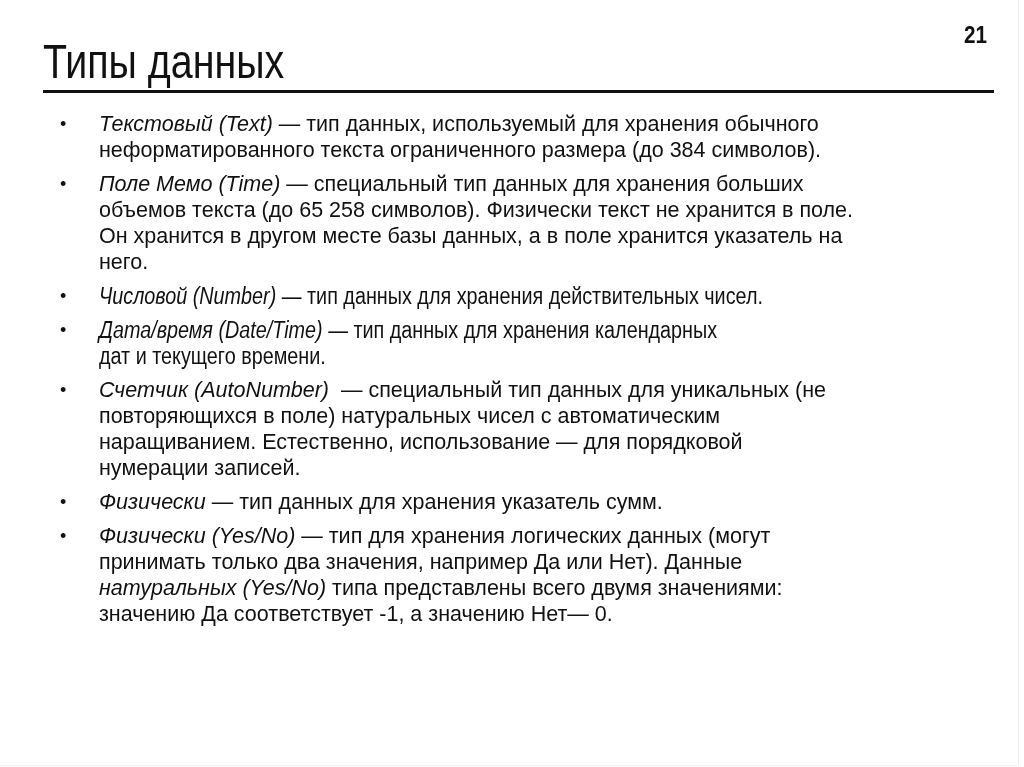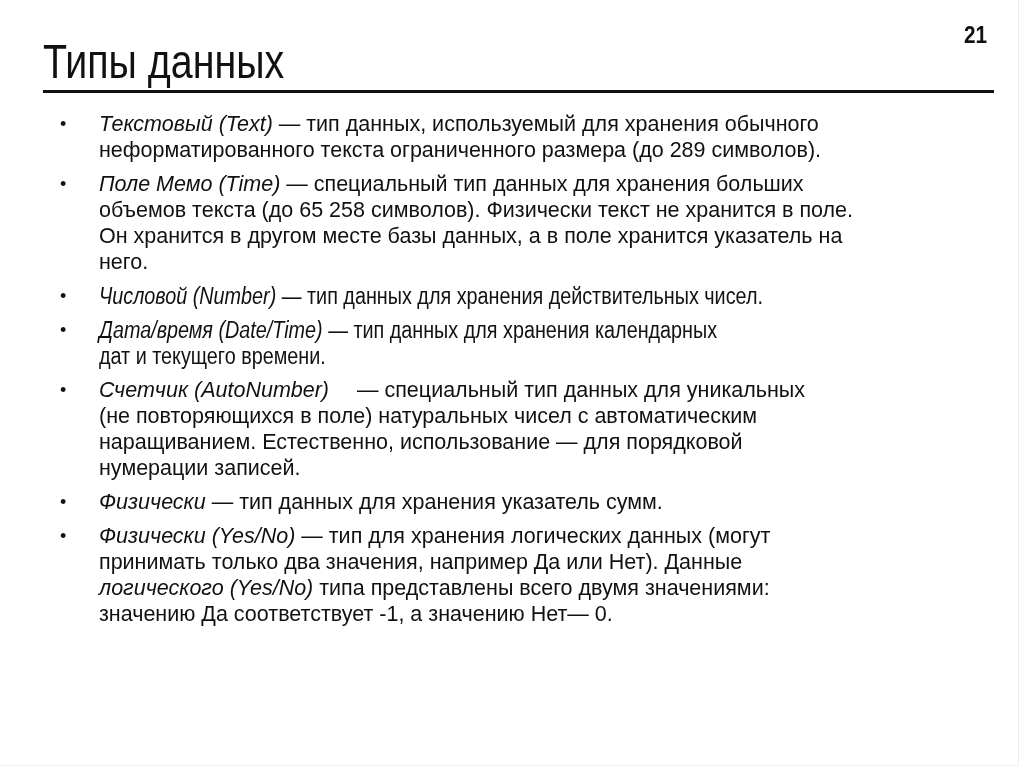--- a/index.html
+++ b/index.html
@@ -94,40 +94,40 @@
 <body>
 
 <div class="slide">
   <div class="slide-number">21</div>
   <h1 class="title">Типы данных</h1>
   <div class="title-rule"></div>
 
   <ul class="bullets">
     <li class="bullet-item" style="width:760px;">
       <span class="bullet-dot">•</span>
-      <span class="term">Текстовый (Text)</span><span> — тип данных, используемый для хранения обычного неформатированного текста ограниченного размера (до 289 символов).</span>
+      <span class="term">Текстовый (Text)</span><span> — тип данных, используемый для хранения обычного неформатированного текста ограниченного размера (до 384 символов).</span>
     </li>
     <li class="bullet-item" style="width:770px;">
       <span class="bullet-dot">•</span>
       <span class="term">Поле Мемо (Time)</span><span> — специальный тип данных для хранения больших объемов текста (до 65 258 символов). Физически текст не хранится в поле. Он хранится в другом месте базы данных, а в поле хранится указатель на него.</span>
     </li>
     <li class="bullet-item condensed">
       <span class="bullet-dot">•</span>
       <span class="bullet-text-wrap"><span class="term">Числовой (Number)</span><span> — тип данных для хранения действительных чисел.</span></span>
     </li>
     <li class="bullet-item condensed">
       <span class="bullet-dot">•</span>
       <span class="bullet-text-wrap" style="width:88%;"><span class="term">Дата/время (Date/Time)</span><span> — тип данных для хранения календарных дат и текущего времени.</span></span>
     </li>
     <li class="bullet-item" style="width:740px;">
       <span class="bullet-dot">•</span>
-      <span class="term">Счетчик (AutoNumber)</span><span style="white-space:pre-wrap;margin-left:16px;">  — специальный тип данных для уникальных (не повторяющихся в поле) натуральных чисел с автоматическим наращиванием. Естественно, использование — для порядковой нумерации записей.</span>
+      <span class="term">Счетчик (AutoNumber)</span><span style="white-space:pre-wrap;">  — специальный тип данных для уникальных (не повторяющихся в поле) натуральных чисел с автоматическим наращиванием. Естественно, использование — для порядковой нумерации записей.</span>
     </li>
     <li class="bullet-item">
       <span class="bullet-dot">•</span>
       <span class="term">Физически</span><span> — тип данных для хранения указатель сумм.</span>
     </li>
     <li class="bullet-item" style="width:725px;">
       <span class="bullet-dot">•</span>
-      <span class="term">Физически (Yes/No)</span><span> — тип для хранения логических данных (могут принимать только два значения, например Да или Нет). Данные </span><span class="term">логического (Yes/No)</span><span> типа представлены всего двумя значениями: значению Да соответствует -1, а значению Нет— 0.</span>
+      <span class="term">Физически (Yes/No)</span><span> — тип для хранения логических данных (могут принимать только два значения, например Да или Нет). Данные </span><span class="term">натуральных (Yes/No)</span><span> типа представлены всего двумя значениями: значению Да соответствует -1, а значению Нет— 0.</span>
     </li>
   </ul>
 </div>
 
 </body></html>

